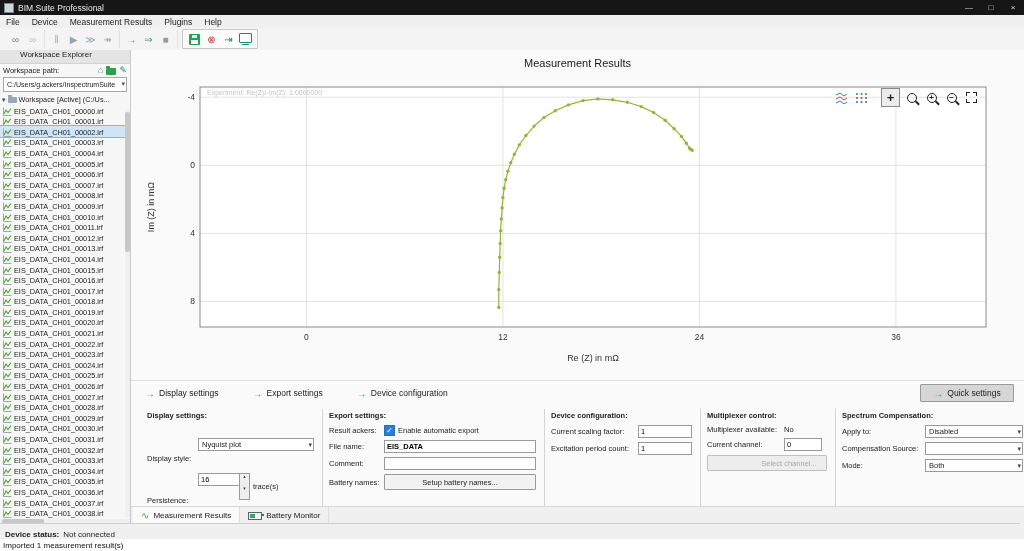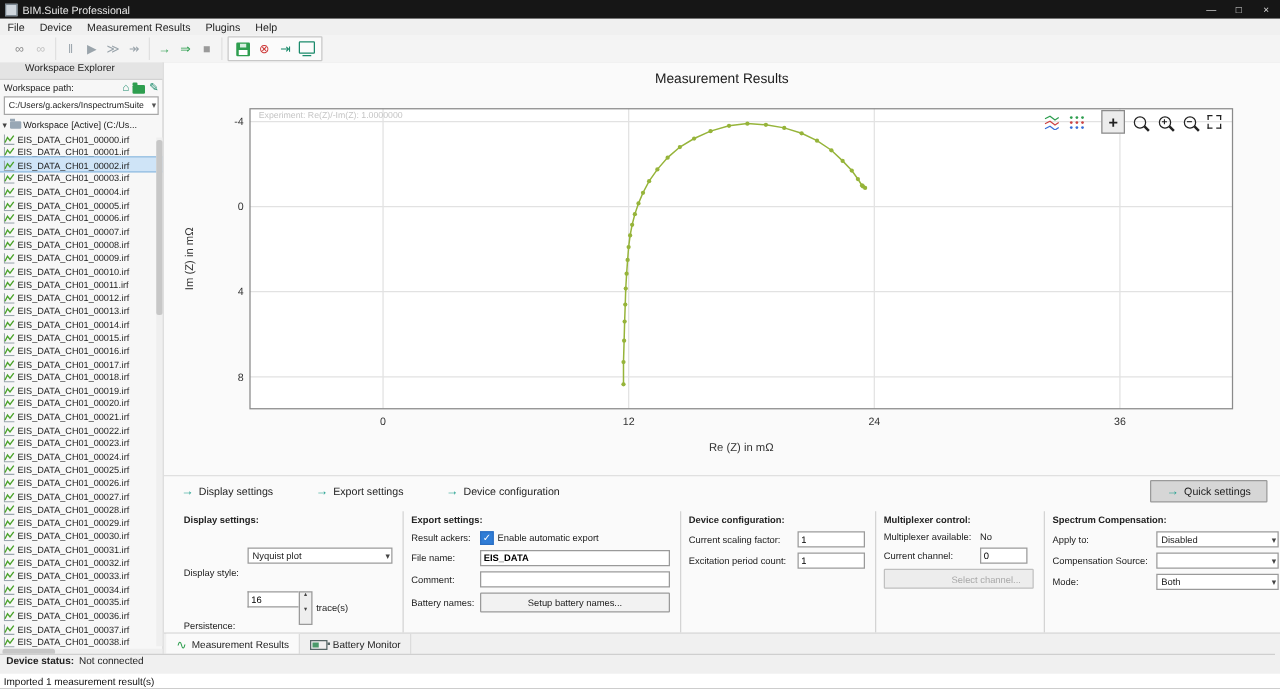--- a/index.html
+++ b/index.html
@@ -116,21 +116,21 @@
   
   .bottom-tabs{position:absolute;left:0;right:0;bottom:0;height:17px;background:#f0f0f0;
                border-top:1px solid #d8d8d8;display:flex;align-items:stretch;padding-left:2px;font-size:8px;}
   .btab{display:flex;align-items:center;gap:4px;padding:0 8px;border-right:1px solid #dcdcdc;}
   .btab.active{background:#fafafa;}
   .wave-ic{color:#2e9e4f;font-size:10px;}
   .battery-icon{width:12px;height:6px;border:1px solid #566;position:relative;display:inline-block;}
   .battery-icon::after{content:"";position:absolute;right:-3px;top:1px;width:2px;height:2px;background:#566;}
   .battery-icon::before{content:"";position:absolute;left:1px;top:1px;bottom:1px;width:5px;background:#4a9a6a;}
   .statusbar{position:absolute;left:0;right:4px;bottom:12px;height:15px;background:#f0f0f0;border-top:1px solid #cfcfcf;
-             display:flex;align-items:flex-start;font-size:8px;padding-left:5px;gap:4px;}
+             display:flex;align-items:flex-end;font-size:8px;padding-left:5px;gap:4px;}
   .st-label{font-weight:bold;}
   .footer{position:absolute;left:0;right:0;bottom:0;height:12px;background:#ffffff;display:flex;
           align-items:center;font-size:8px;padding-left:3px;color:#111;}
 </style>
 </head>
 <body>
 
 <div id="root">
 
   <div class="titlebar">

